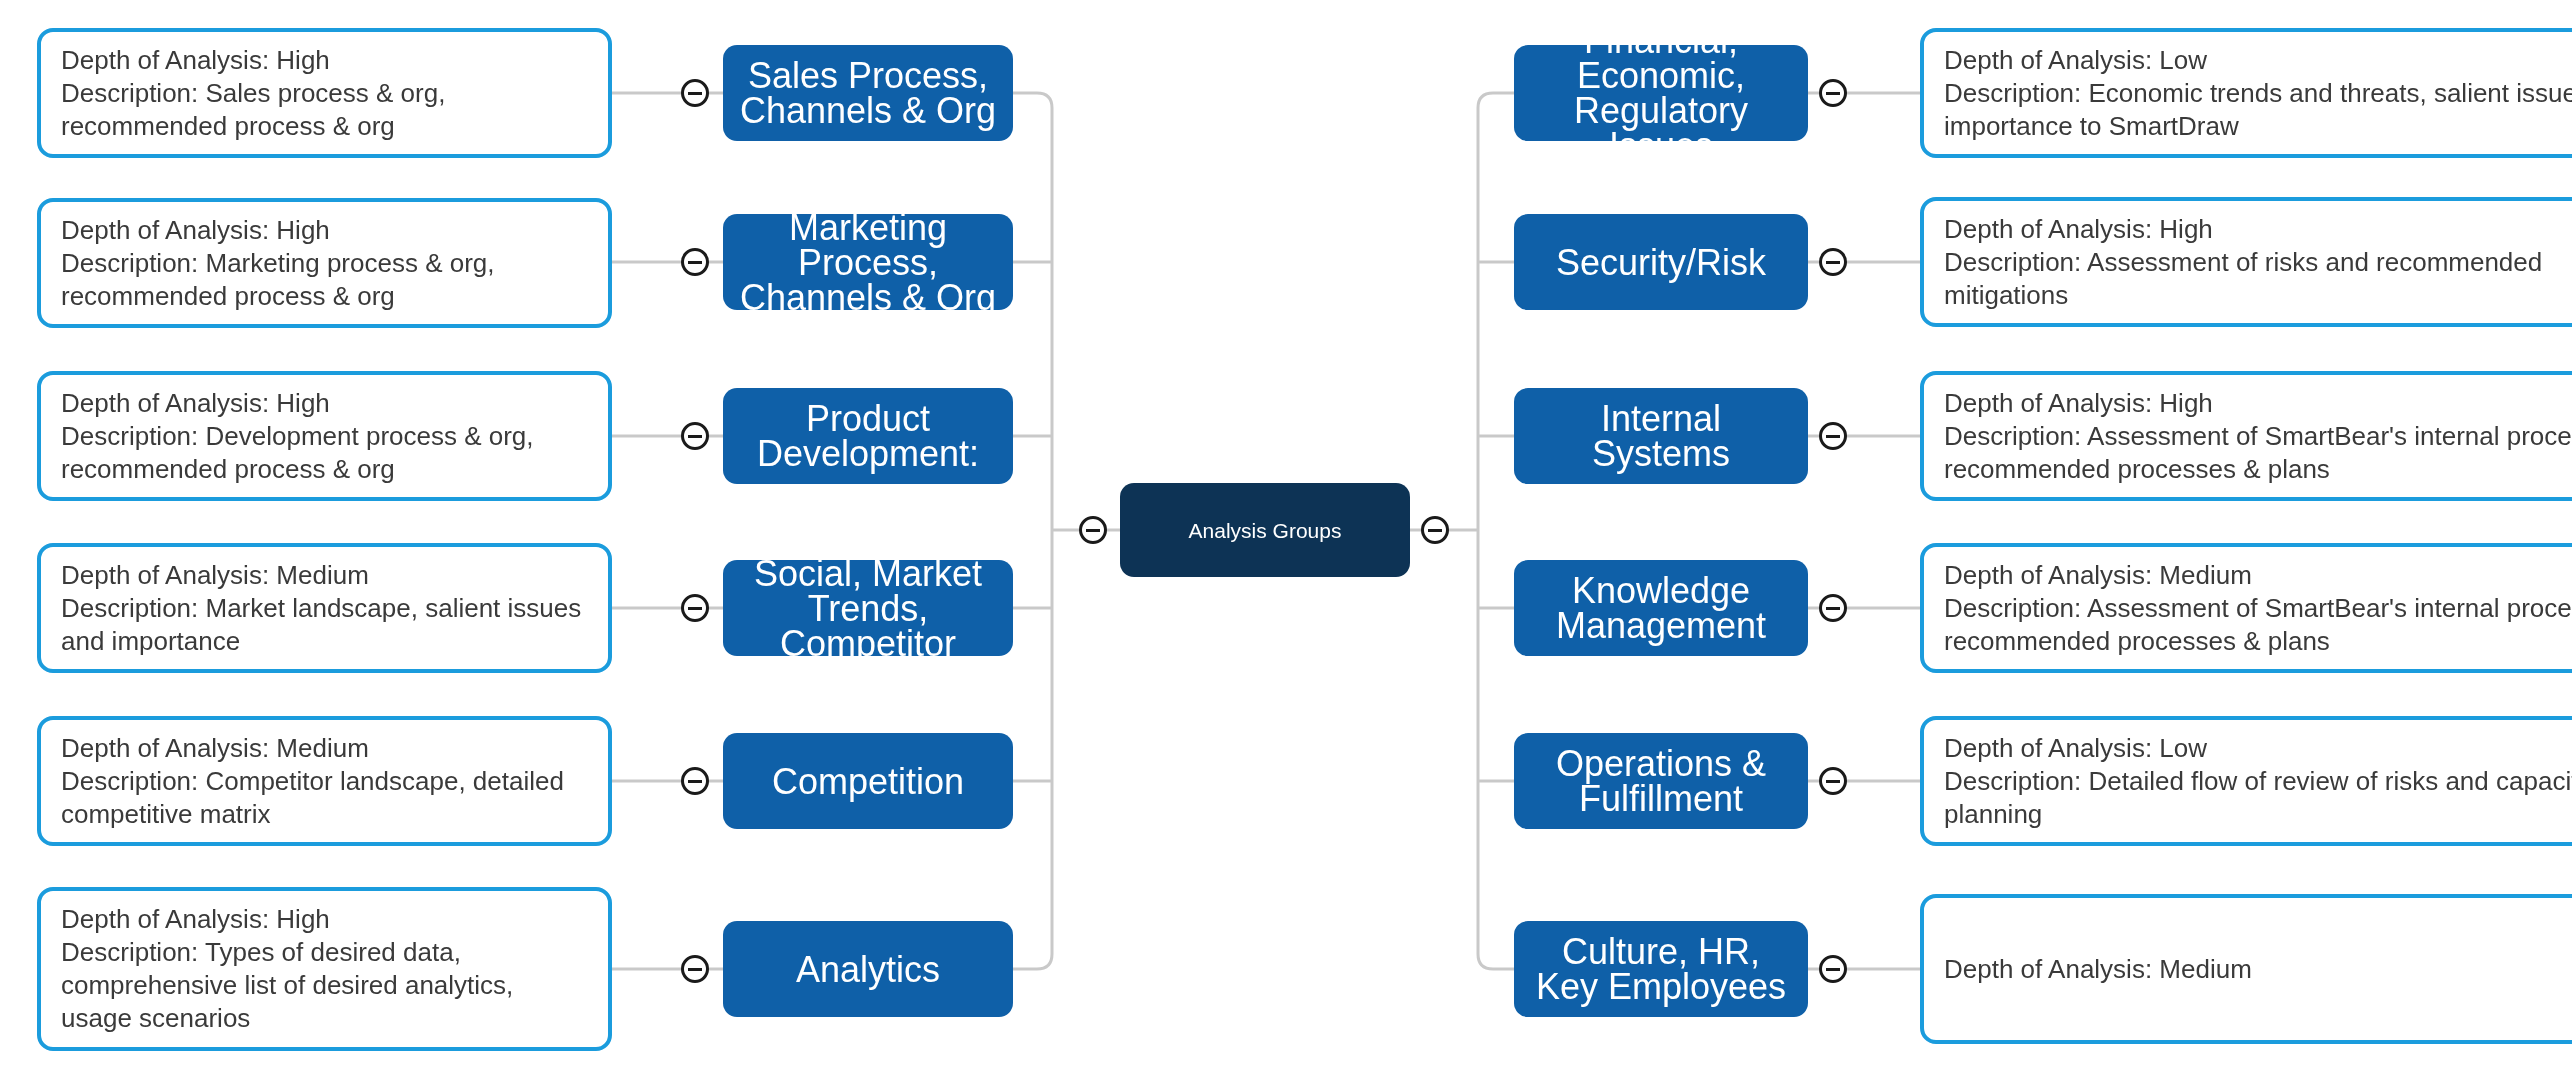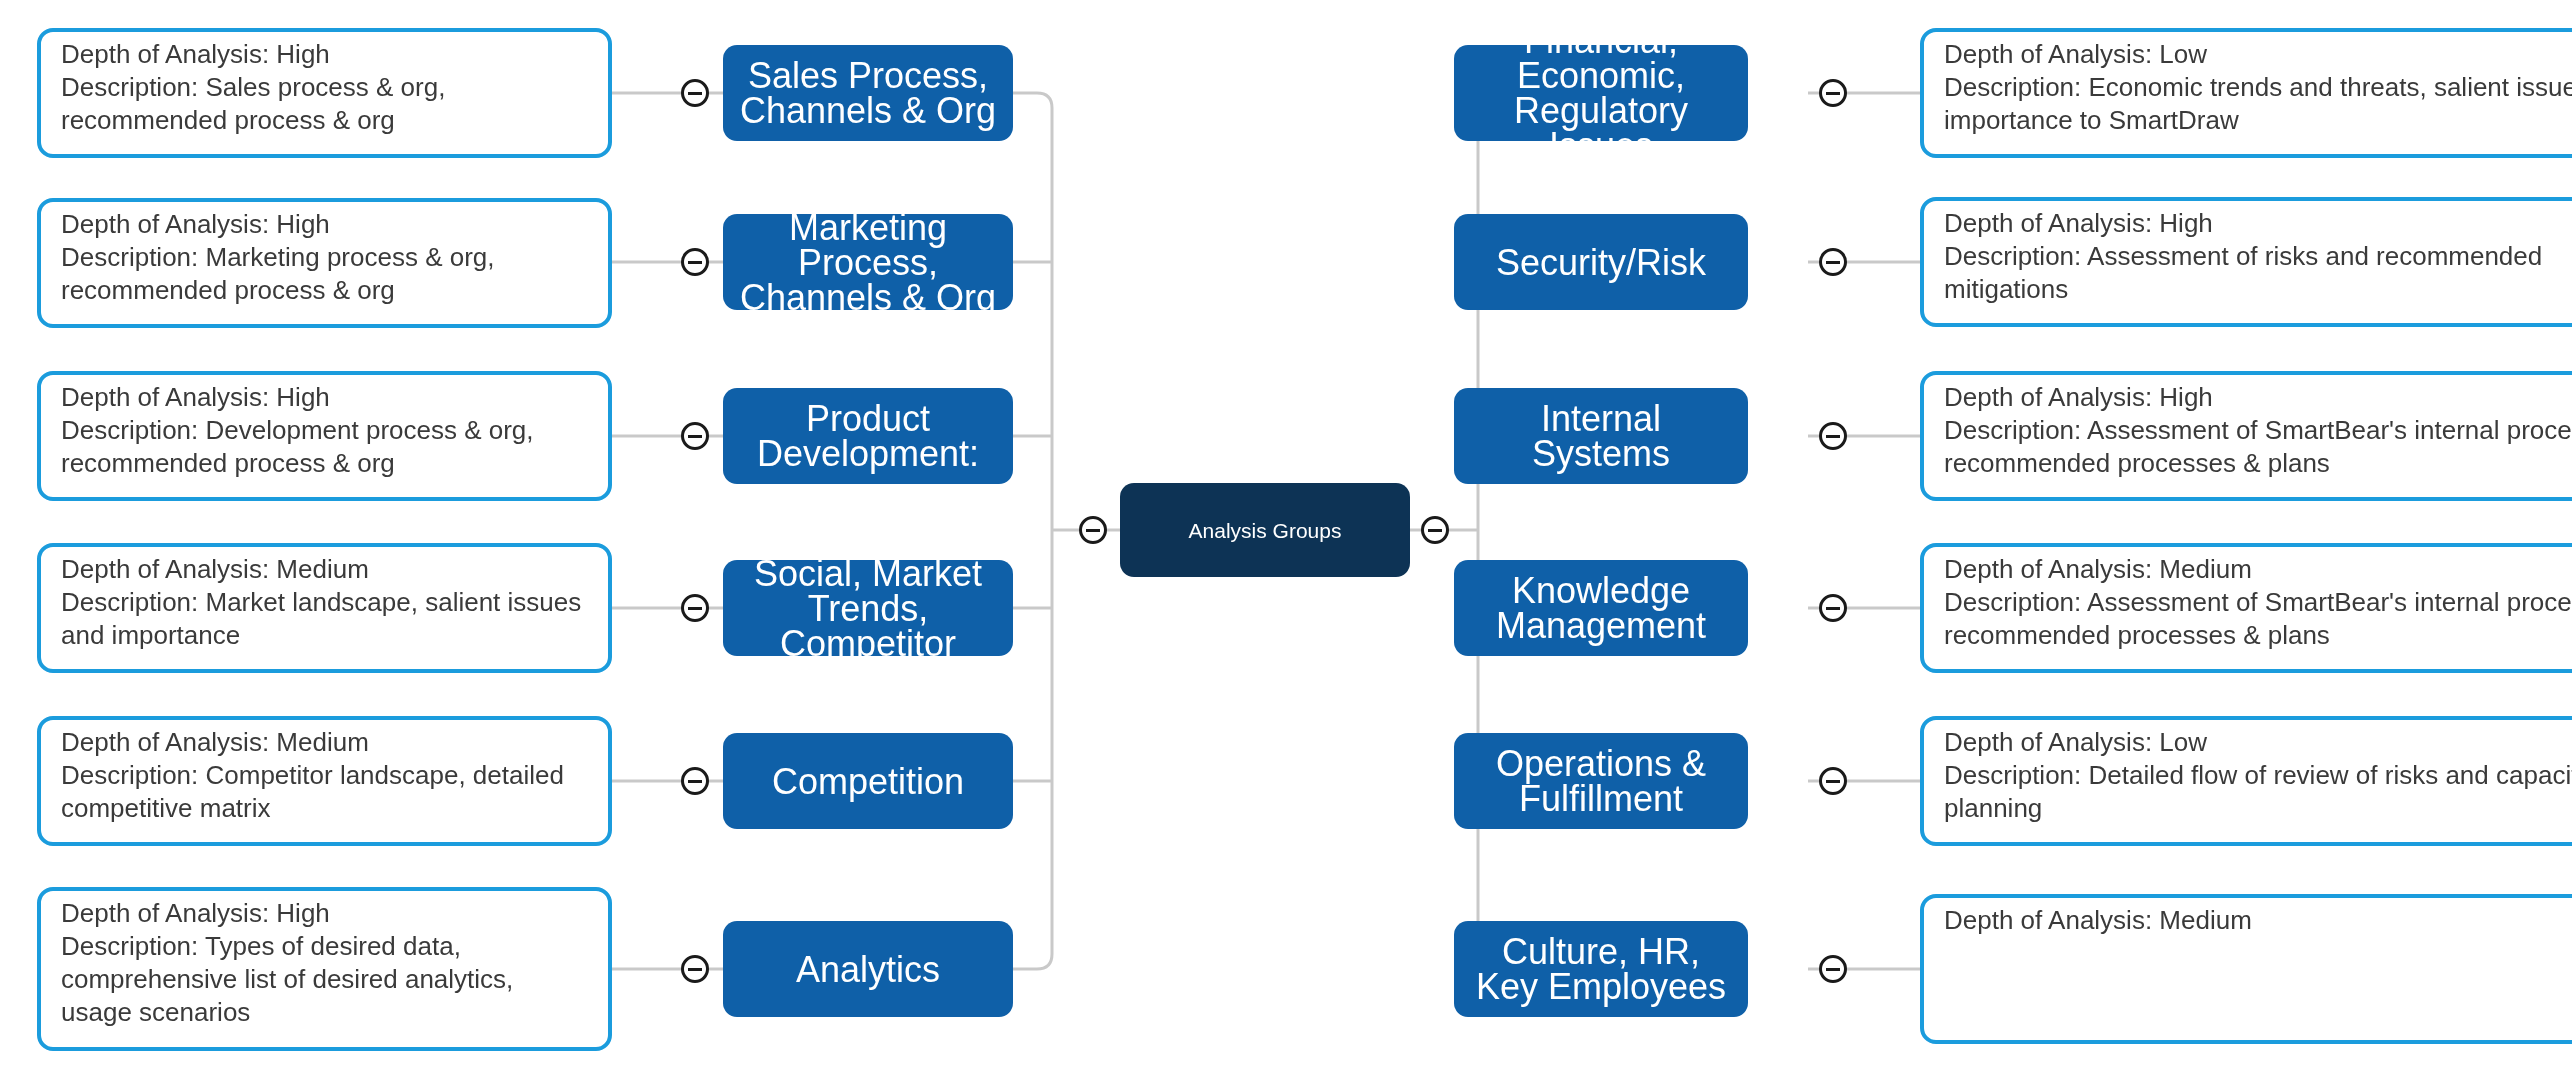--- a/index.html
+++ b/index.html
@@ -5,35 +5,35 @@
   html,body{margin:0;padding:0;background:#ffffff;}
   body{
     width:2572px;height:1086px;position:relative;overflow:hidden;
     font-family:"Liberation Sans", sans-serif;
   }
   #connector-layer{position:absolute;left:0;top:0;width:2572px;height:1086px;}
   .detail-box{
     position:absolute;background:#ffffff;
     border:4px solid var(--box-border,#1b9cdd);
     border-radius:16px;box-sizing:border-box;
-    display:flex;flex-direction:column;justify-content:flex-start;
+    display:flex;flex-direction:column;justify-content:center;
     font-size:26px;line-height:33px;color:var(--text,#3a3a3a);
     padding:6px 20px;
   }
   .left-box{left:37px;width:575px;}
   .right-box{left:1920px;width:748px;}
   .node{
     position:absolute;width:290px;height:96px;border-radius:14px;
     background:var(--branch-node,#0f60a8);color:#ffffff;
     display:flex;align-items:center;justify-content:center;text-align:center;
     font-size:36px;line-height:35px;padding:0 14px;box-sizing:border-box;
     border:none;cursor:default;
   }
   .left-node{left:723px;}
-  .right-node{left:1454px;width:294px;}
+  .right-node{left:1514px;width:294px;}
   .root-node{
     left:1120px;top:483px;width:290px;height:94px;
     background:var(--root-node,#0d3355);font-size:21px;border-radius:14px;
   }
   .collapse{
     position:absolute;width:28px;height:28px;box-sizing:border-box;
     background:#ffffff;border:3px solid #1a1a1a;border-radius:50%;
     display:flex;align-items:center;justify-content:center;
     padding:0;cursor:pointer;
   }

